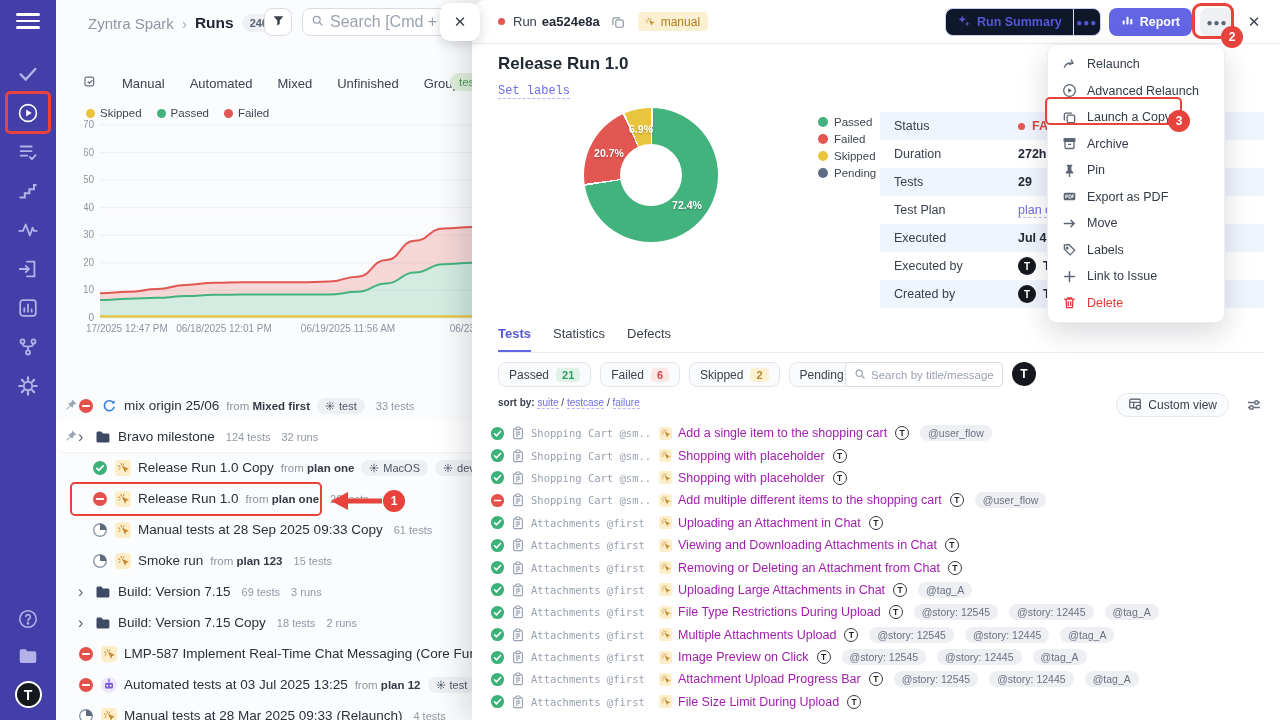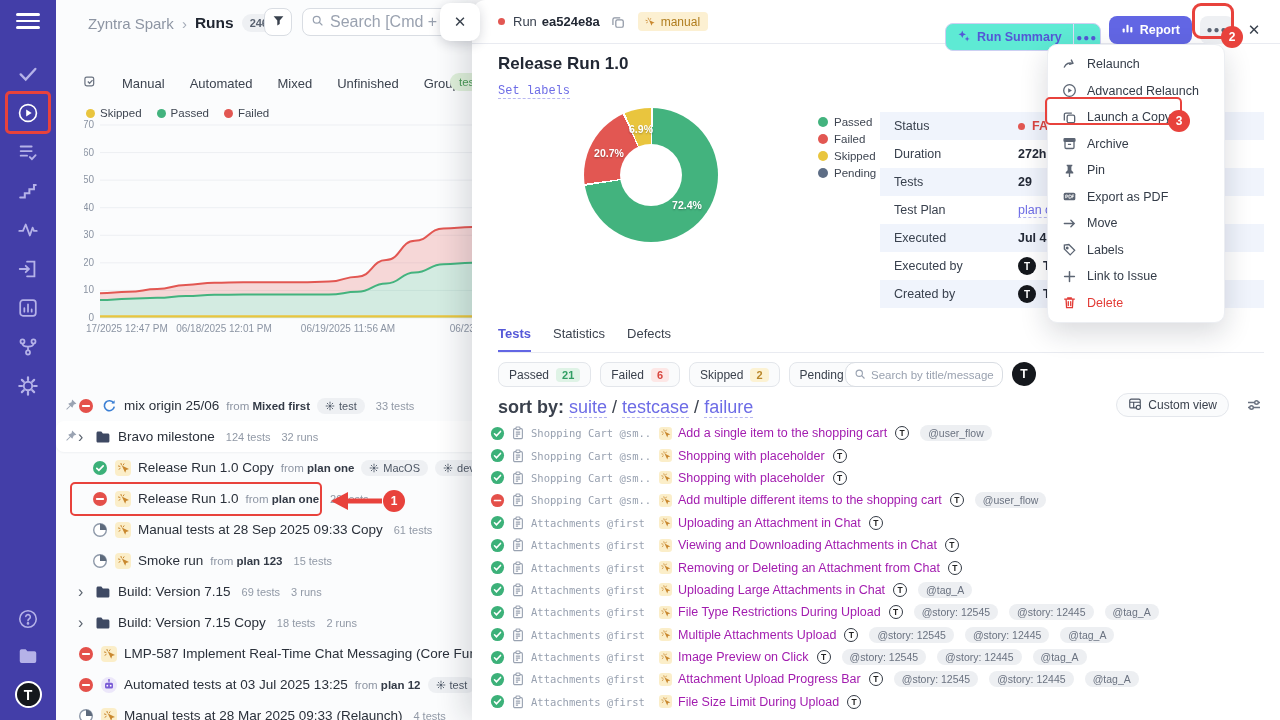--- a/index.html
+++ b/index.html
@@ -68,21 +68,21 @@
                   font-size:15px; color:#39414d; cursor:pointer; }
   .topbar { position:absolute; left:0; right:0; top:0; height:44px; border-bottom:1px solid #e9ebf1; display:flex; align-items:center; padding-left:26px; }
   .reddot { width:7px; height:7px; border-radius:50%; background:#e25752; margin-right:8px; }
   .tb-runlabel { font-size:13px; color:#3a4250; }
   .tb-runid { font-size:13px; font-weight:700; color:#222834; margin-left:5px; }
   .tb-copy { margin-left:11px; display:inline-flex; cursor:pointer; }
   .manual-chip { margin-left:13px; background:#fcf0d2; border-radius:4px; padding:2.5px 8px 2.5px 6px; font-size:12px; color:#b07d1e;
                  display:inline-flex; align-items:center; gap:5px; }
   .manual-chip svg { width:12px; height:12px; }
   .topbar-actions { position:absolute; right:14px; top:8px; display:flex; align-items:center; gap:8px; }
-  .btn-runsummary { display:flex; height:28px; border:1px solid #cdd0f2; border-radius:8px; background:#5eead4; overflow:hidden; cursor:pointer;margin-top:15px; }
+  .btn-runsummary { display:flex; height:28px; border:1px solid #cdd0f2; border-radius:8px; background:#0f172a; overflow:hidden; cursor:pointer; }
   .brs-main { display:flex; align-items:center; gap:6px; padding:0 11px; color:#5457d6; font-size:12.5px; font-weight:700; }
   .brs-div { width:1px; background:#dcdef6; }
   .brs-more { width:26px; display:flex; align-items:center; justify-content:center; color:#5457d6; font-size:10px; letter-spacing:1px; }
   .btn-report { height:28px; border-radius:8px; background:#6266e4; color:#fff; font-size:12.5px; font-weight:700; border:none;
                 display:flex; align-items:center; gap:6px; padding:0 12px; cursor:pointer; }
   .btn-more { height:28px; width:34px; border-radius:8px; background:#eef0f3; color:#5b6472; border:none; font-size:10px; letter-spacing:1px;
               font-weight:700; cursor:pointer; }
   .btn-close { width:24px; background:none; border:none; font-size:15px; color:#39414d; cursor:pointer; }
 
   .run-title { position:absolute; left:26px; top:54px; font-size:17px; font-weight:700; color:#222834; }
@@ -109,27 +109,27 @@
   .d-tab.active { color:#5558d8; font-weight:700; border-bottom:2px solid #6266e4; }
 
   .filters { position:absolute; left:26px; top:362px; display:flex; gap:9px; }
   .f-chip { height:25px; display:flex; align-items:center; gap:7px; border:1px solid #e3e6eb; border-radius:8px; background:#fafbfc;
             padding:0 10px; font-size:12px; color:#3a414d; cursor:pointer; }
   .f-cnt { border-radius:4px; font-size:11px; font-weight:700; padding:1px 6px; }
   .b-passed { background:#dff3e6; color:#2f9e63; }
   .b-failed { background:#fde7e6; color:#d8463f; }
   .b-skipped { background:#fcf2d3; color:#b9872a; }
   .b-pending { background:#eceef1; color:#596270; }
-  .t-search { position:absolute; left:373px; top:362px; width:158px; height:25px; border:1px solid #d9dde3; border-radius:10px; background:#fff;
+  .t-search { position:absolute; left:373px; top:362px; width:158px; height:25px; border:1px solid #d9dde3; border-radius:4px; background:#fff;
               display:flex; align-items:center; gap:5px; padding:0 8px; }
   .t-search input { border:none; outline:none; width:100%; font-size:11.5px; color:#39414d; font-family:"Liberation Sans",sans-serif; }
   .t-search input::placeholder { color:#9aa2b0; }
   .t-avatar { position:absolute; left:540px; top:362px; }
 
-  .sort-row { position:absolute; left:26px; top:397px; font-size:18px; color:#3a414d; font-weight:700; }
+  .sort-row { position:absolute; left:26px; top:397px; font-size:10px; color:#3a414d; font-weight:700; }
   .sort-link { color:#6d6ce6; font-weight:400; border-bottom:1px dashed #b9b8f2; cursor:pointer; }
   .sort-sep { color:#3a414d; font-weight:400; }
   .custom-view { position:absolute; right:51px; top:393px; height:24px; border:1px solid #e4e7ec; border-radius:12px; background:#fafbfc;
                  display:flex; align-items:center; gap:6px; padding:0 11px; font-size:12px; color:#3a414d; cursor:pointer; }
   .sliders { position:absolute; right:18px; top:397px; width:16px; height:16px; cursor:pointer; }
 
   .tests { position:absolute; left:0; right:0; top:422px; bottom:0; overflow:hidden; }
   .t-row { height:22.4px; display:flex; align-items:center; gap:6px; padding-left:18px; white-space:nowrap; cursor:pointer; }
   .t-row .sic { width:15px; height:15px; } .t-row .sic svg { width:15px; height:15px; }
   .t-clip { width:14px; height:14px; display:inline-flex; } .t-clip svg { width:14px; height:14px; }

